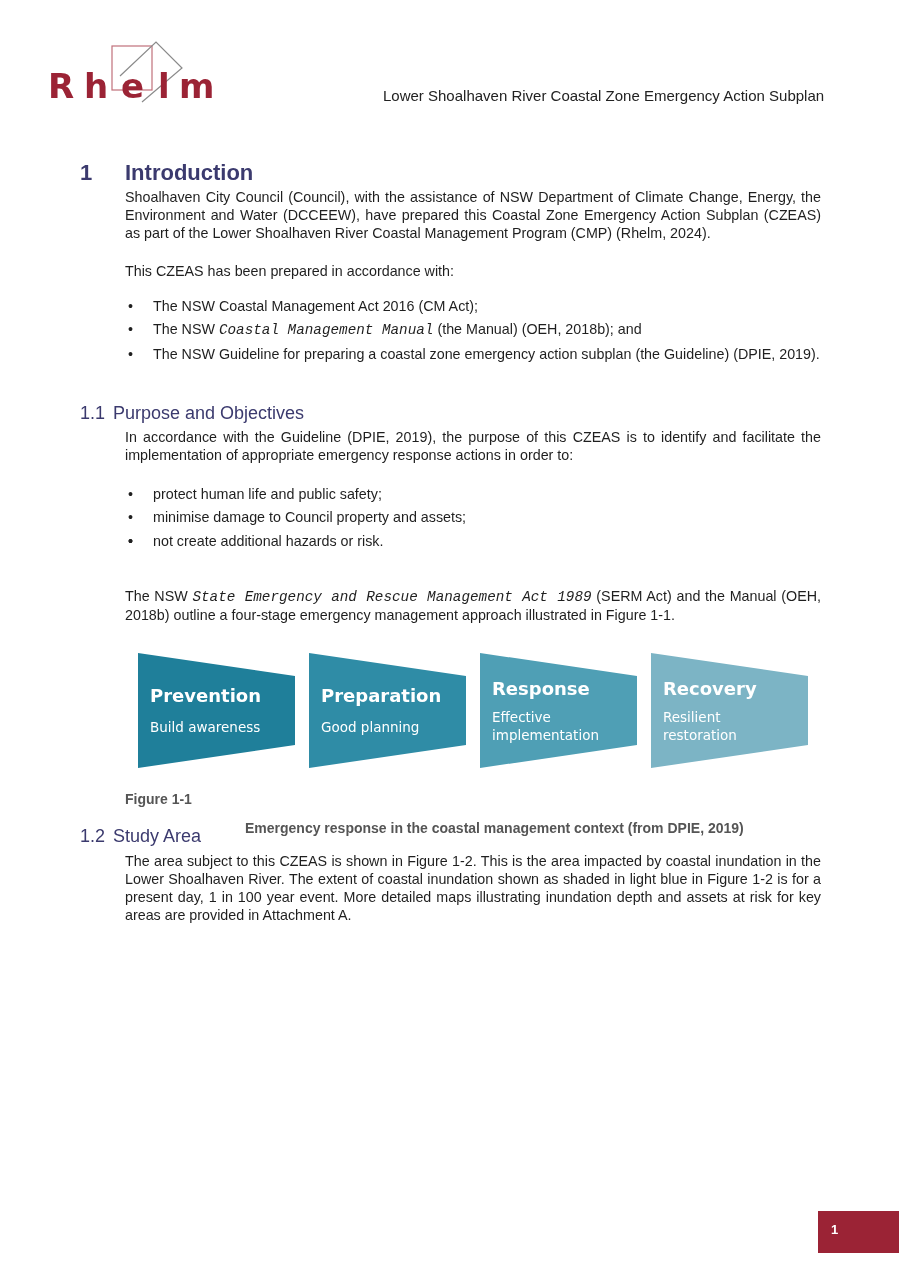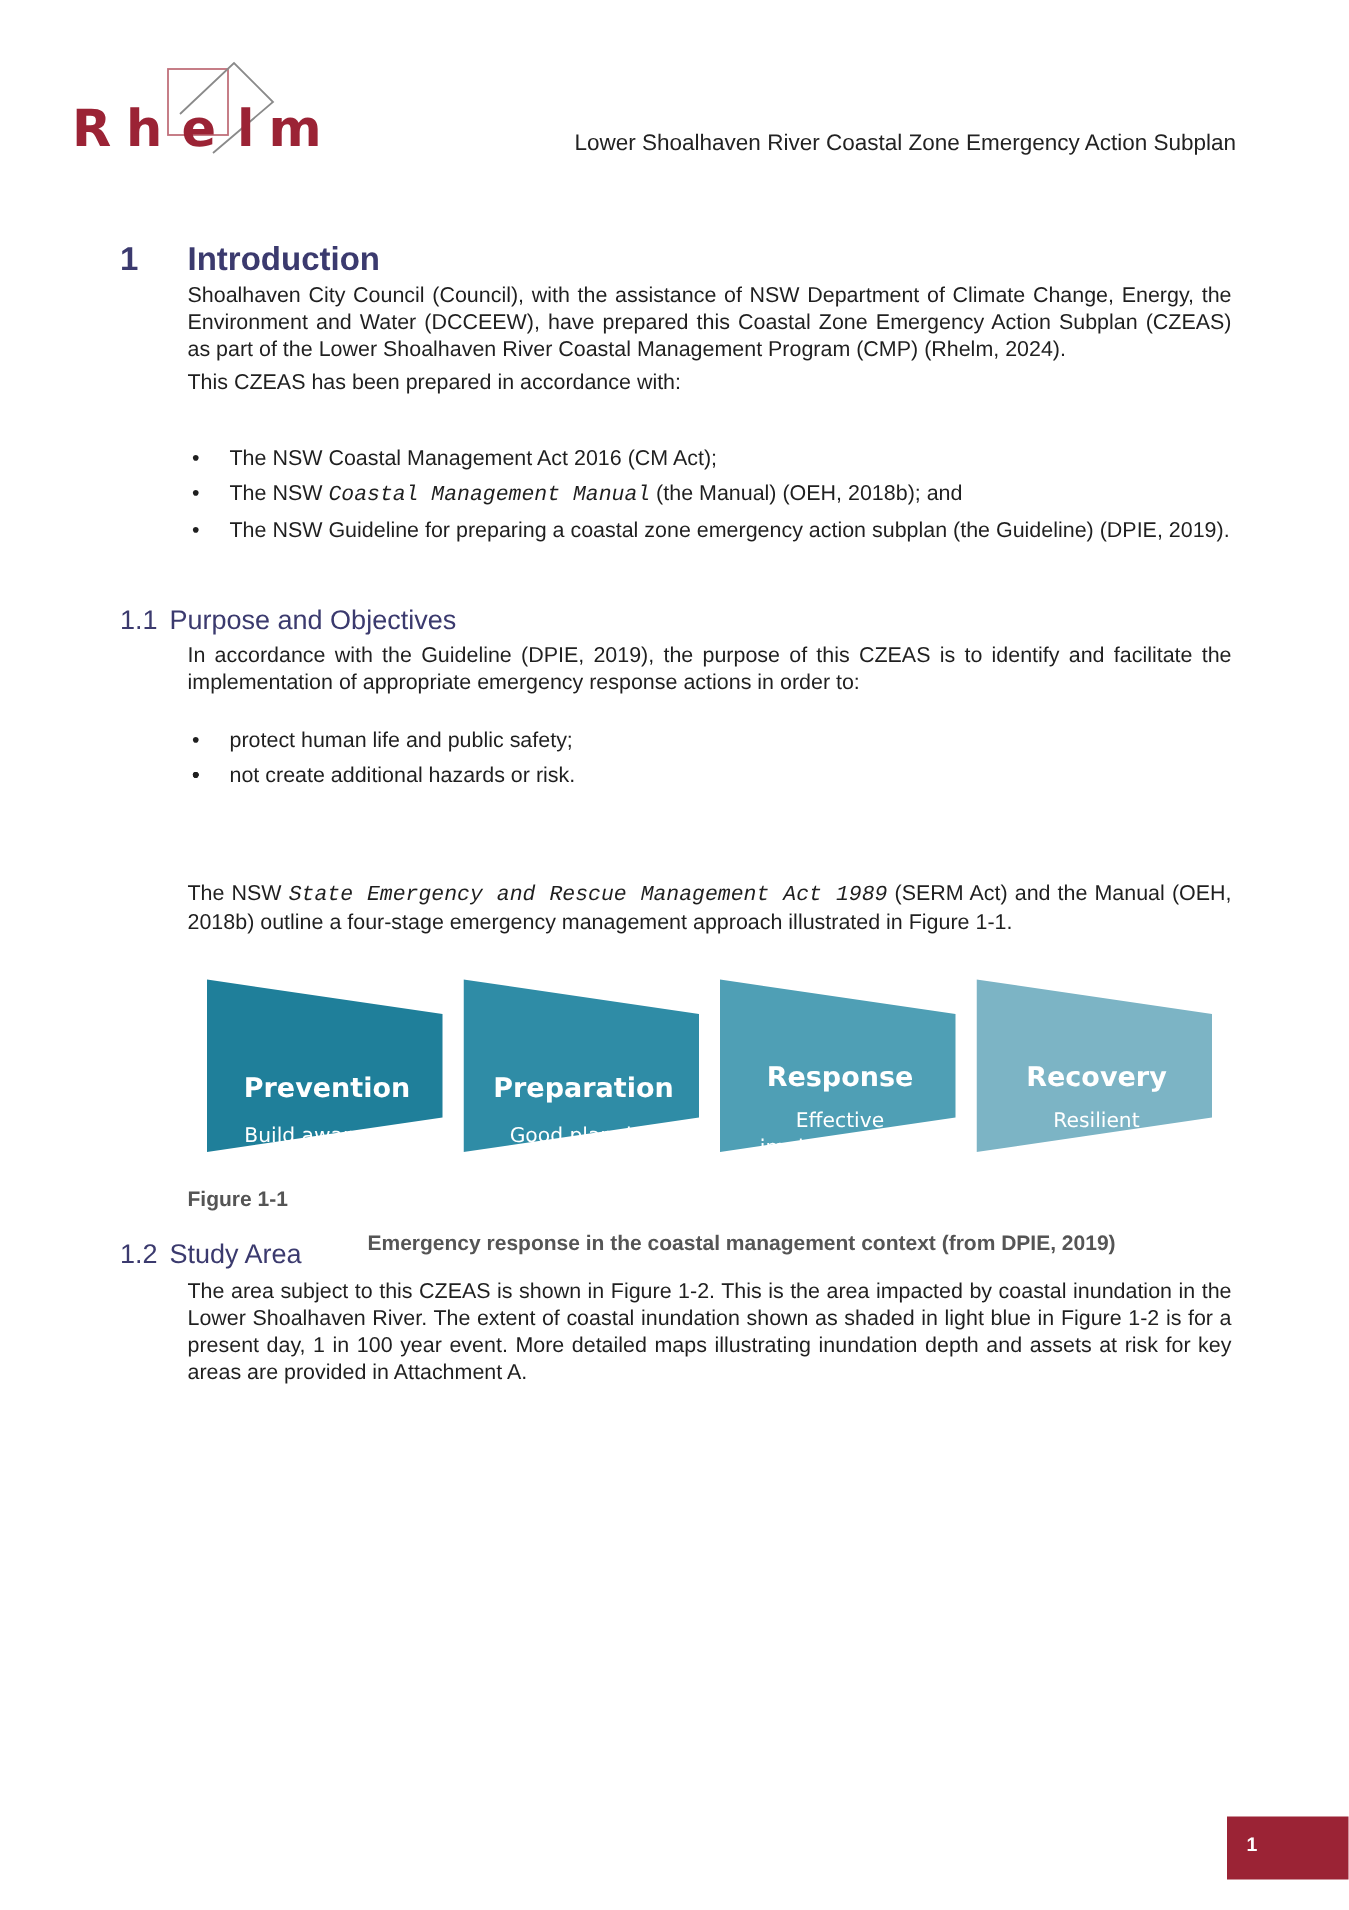--- a/index.html
+++ b/index.html
@@ -18,22 +18,22 @@
   .h2 .txt { position: absolute; left: 33px; white-space: nowrap; }
   .para { position: absolute; left: 125px; width: 696px; font-size: 14.3px; line-height: 18px;
           text-align: justify; color: #1f1f1f; }
   .bullets { position: absolute; left: 125px; width: 696px; margin: 0; padding: 0; list-style: none;
              font-size: 14.3px; line-height: 23.3px; color: #1f1f1f; }
   .bullets li { position: relative; padding-left: 28px; text-align: justify; }
   .bullets li .dot { position: absolute; left: 3px; top: 0; }
   .figure { position: absolute; left: 130px; top: 645px; width: 710px; height: 135px; }
   .chev { position: absolute; top: 0; width: 160px; height: 125px; }
   .chev svg { position: absolute; left: 0; top: 0; }
-  .chev .label { position: absolute; left: 0; width: 160px; text-align: center; color: #fff;
-                 font-family: "DejaVu Sans", sans-serif; margin-top: 30px; }
+  .chev .label { position: absolute; left: 12px; width: 160px; color: #fff;
+                 font-family: "DejaVu Sans", sans-serif; }
   .chev .title { font-weight: bold; font-size: 18px; }
   .chev .sub { font-size: 13.5px; line-height: 18px; }
   .caption { position: absolute; left: 125px; top: 791px; font-size: 14px; font-weight: bold; color: #555; }
   .caption .cap-num { position: absolute; left: 0; white-space: nowrap; }
   .caption .cap-txt { position: absolute; left: 120px; white-space: nowrap; margin-top: 29px; }
   .page-num { position: absolute; left: 818px; top: 1211px; width: 81px; height: 42px;
               background: #9b2335; color: #fff; font-weight: bold; font-size: 13px; }
   .page-num span { position: absolute; left: 13px; top: 11px; }
   b { font-weight: normal; }
   i { font-style: italic; font-family: Liberation Mono, monospace; }
@@ -54,35 +54,35 @@
     <span style="left:133px">m</span>
   </div>
 </div>
 <div class="header-title">Lower Shoalhaven River Coastal Zone Emergency Action Subplan</div>
 
 <div class="h1">
   <span class="num">1</span>
   <span class="txt">Introduction</span>
 </div>
 <div class="para" style="top:188px">Shoalhaven City Council (Council), with the assistance of NSW Department of Climate Change, Energy, the Environment and Water (DCCEEW), have prepared this Coastal Zone Emergency Action Subplan (CZEAS) as part of the Lower Shoalhaven River Coastal Management Program (CMP) (Rhelm, 2024).</div>
-<div class="para" style="top:246px">This CZEAS has been prepared in accordance with:</div>
+<div class="para" style="top:262px">This CZEAS has been prepared in accordance with:</div>
 <ul class="bullets" style="top:295px">
   <li><span class="dot">•</span><span>The NSW Coastal Management Act 2016 (CM Act);</span></li>
   <li><span class="dot">•</span><span>The NSW </span><i>Coastal Management Manual</i><span> (the Manual) (OEH, 2018b); and</span></li>
   <li><span class="dot">•</span><span>The NSW Guideline for preparing a coastal zone emergency action subplan (the Guideline) (DPIE, 2019).</span></li>
 </ul>
 
 <div class="h2" style="top:403px">
   <span class="num">1.1</span>
   <span class="txt">Purpose and Objectives</span>
 </div>
 <div class="para" style="top:428px">In accordance with the Guideline (DPIE, 2019), the purpose of this CZEAS is to identify and facilitate the implementation of appropriate emergency response actions in order to:</div>
 <ul class="bullets" style="top:483px">
   <li><span class="dot">•</span><span>protect human life and public safety;</span></li>
-  <li><span class="dot">•</span></li>
+  <li><span class="dot">•</span><span>minimise damage to Council property and assets;</span></li>
   <li><span class="dot">•</span></li>
   <li><span class="dot">•</span><span>not create additional hazards or risk.</span></li>
 </ul>
 <div class="para" style="top:587px"><span>The NSW </span><i>State Emergency and Rescue Management Act 1989</i><span> (SERM Act) and the Manual (OEH, 2018b) outline a four-stage emergency management approach illustrated in </span><b>Figure 1-1.</b></div>
 
 <div class="figure">
   <div class="chev" style="left:8px">
     <svg width="160" height="125">
         <polygon points="0,8 157,31 157,100 0,123" fill="#1f7f9a"></polygon>
       </svg>

